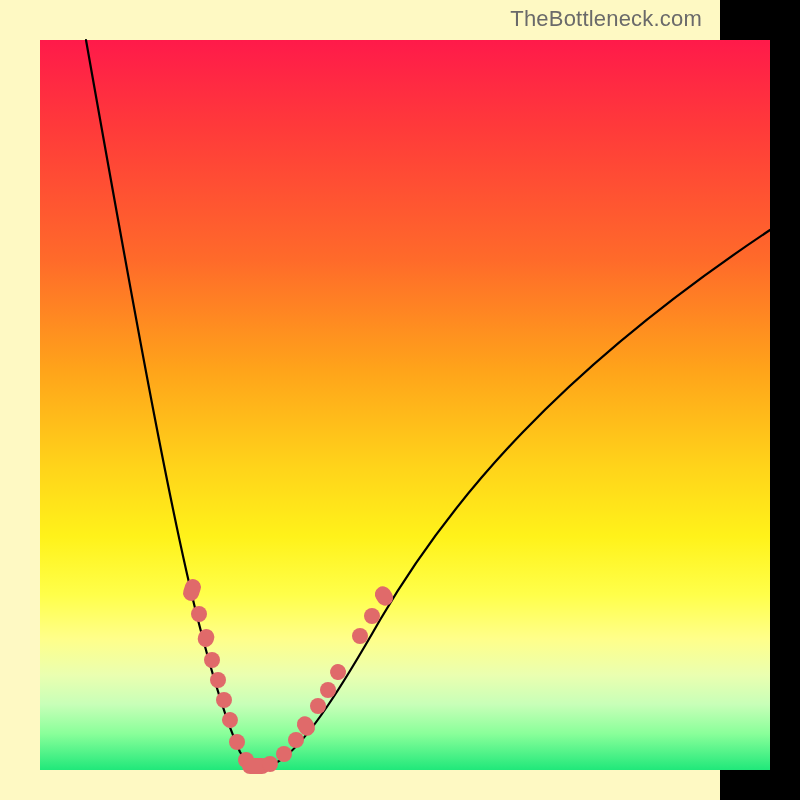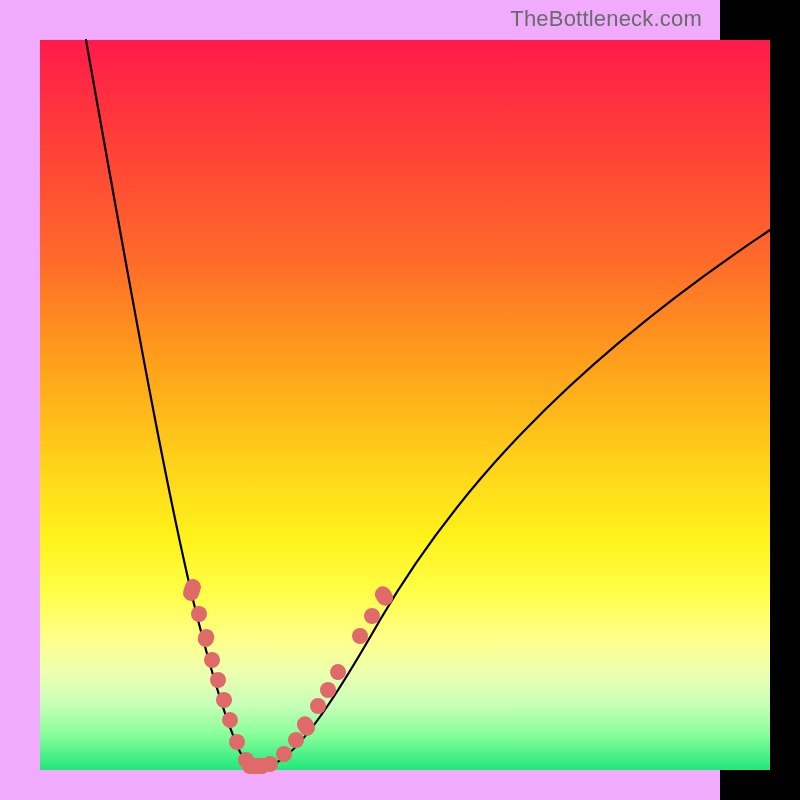--- a/index.html
+++ b/index.html
@@ -8,21 +8,21 @@
     width: 800px;
     height: 800px;
     overflow: hidden;
     background: #000;
     font-family: Arial, Helvetica, sans-serif;
   }
   .frame {
     position: absolute;
     width: 720px;
     height: 800px;
-    background: #f0abfc;
+    background: #fef9c3;
   }
   .plot-area {
     position: absolute;
     left: 40px;
     top: 40px;
     width: 730px;
     height: 730px;
     
     background: linear-gradient(
       to bottom,

